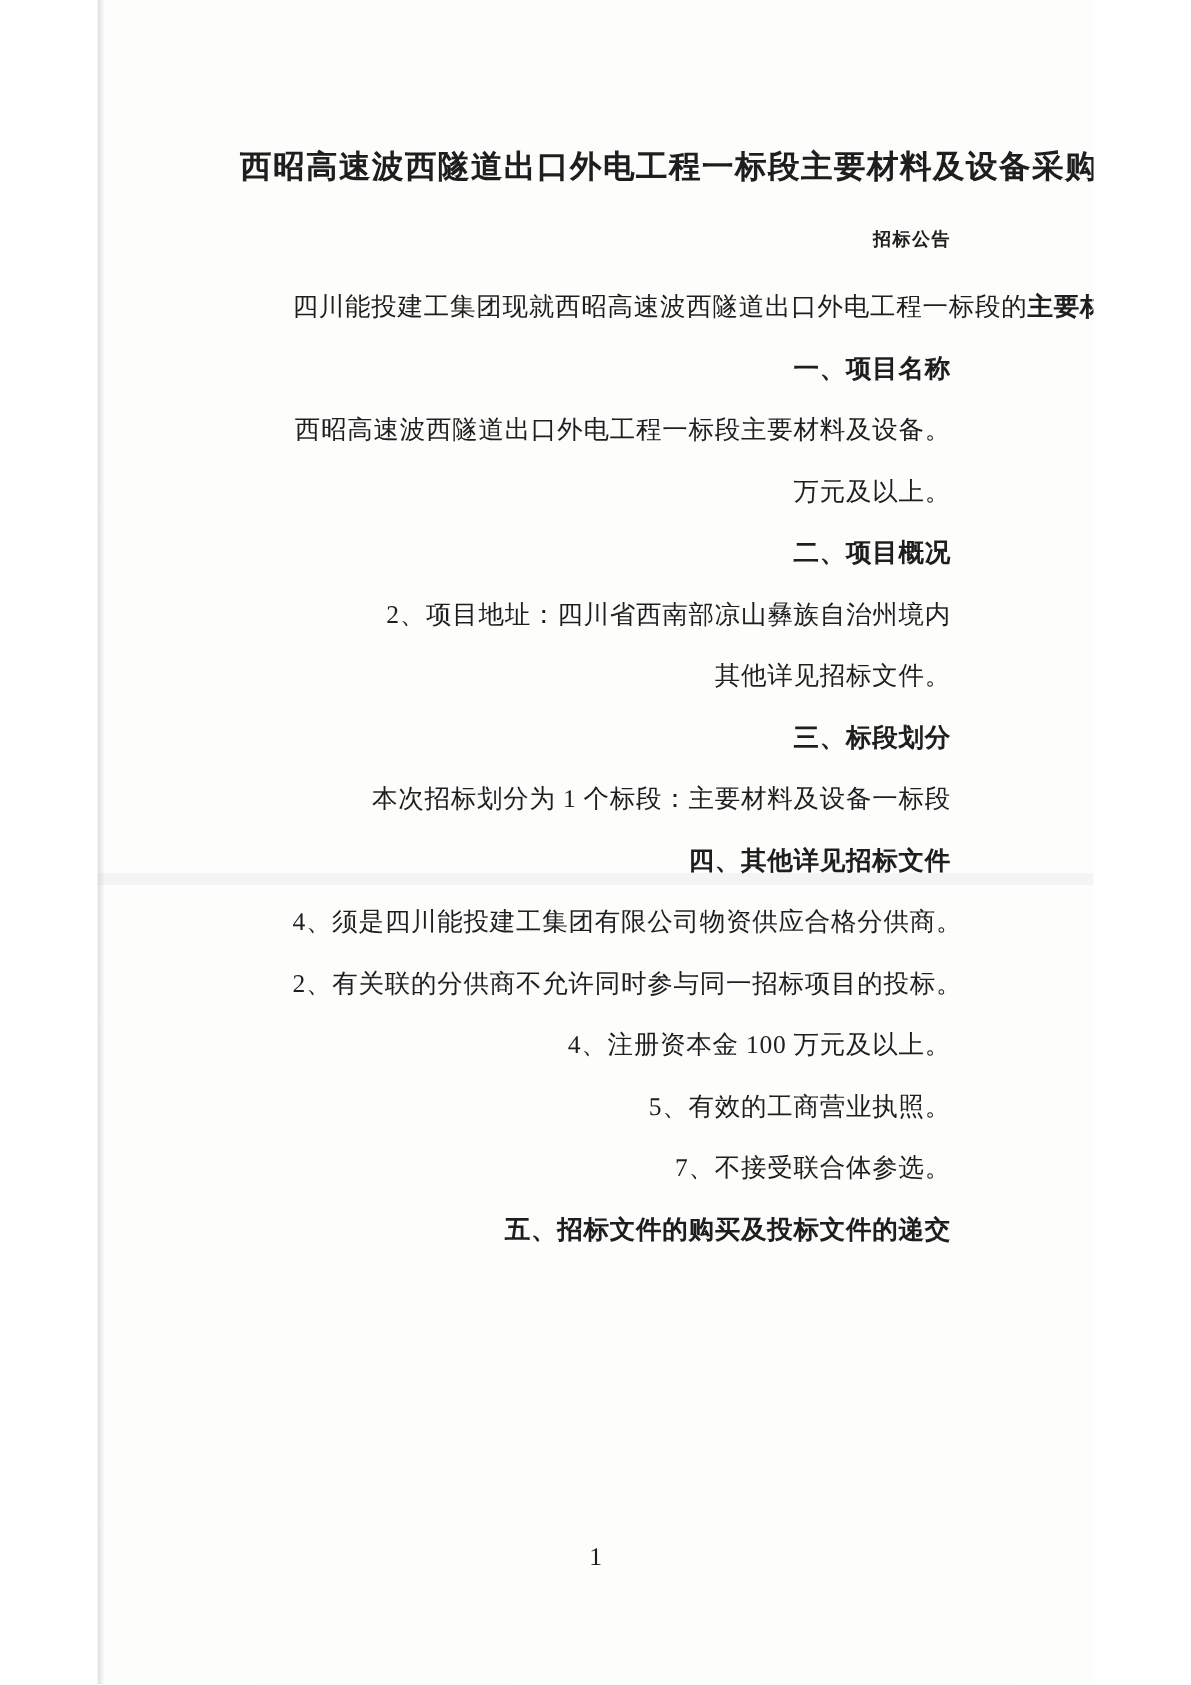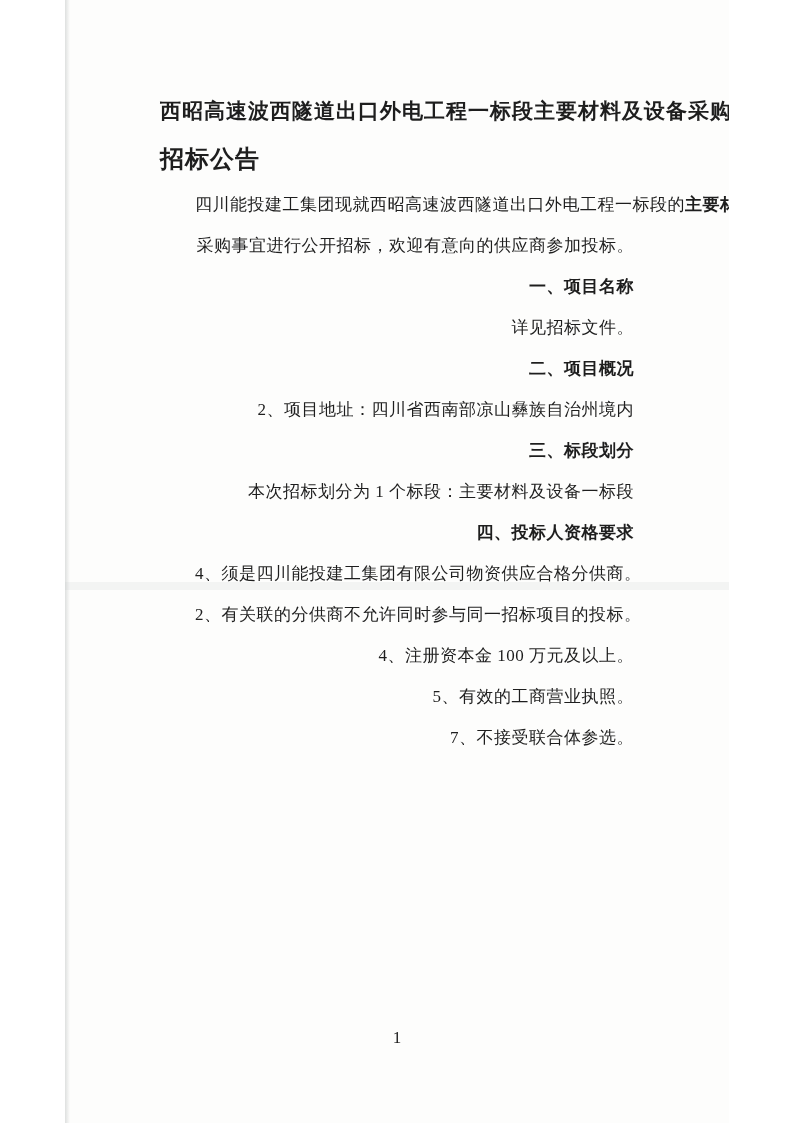--- a/index.html
+++ b/index.html
@@ -39,22 +39,22 @@
   }
   .doc-title {
     text-align: center;
     font-size: 21px;
     font-weight: bold;
     line-height: 26px;
     letter-spacing: 1px;
     white-space: nowrap;
   }
   .doc-subtitle {
-    text-align: left;
-    font-size: 24px;
+    text-align: right;
+    font-size: 12px;
     font-weight: bold;
     line-height: 26px;
     margin-top: 22px;
     letter-spacing: 1px;
   }
   .body-block {
     margin-top: 12px;
     font-size: 17px;
   }
   .line {
@@ -82,35 +82,37 @@
   <div class="left-edge"></div>
   <div class="scan-band"></div>
 
   <div class="content">
     <div class="doc-title">西昭高速波西隧道出口外电工程一标段主要材料及设备采购</div>
     <div class="doc-subtitle">招标公告</div>
 
     <div class="body-block">
 
       <div class="line indent"><span>四川能投建工集团现就西昭高速波西隧道出口外电工程一标段的</span><span class="bold">主要材料及设备</span></div>
-      <div class="line">采购事宜进行公开招标，欢迎有意向的供应商参加投标。</div>
 
       <div class="line indent bold">一、项目名称</div>
-      <div class="line indent">详见招标文件。</div>
+      <div class="line indent">西昭高速波西隧道出口外电工程一标段主要材料及设备。</div>
+      <div class="line indent">万元及以上。</div>
 
       <div class="line indent bold">二、项目概况</div>
       <div class="line indent">2、项目地址：四川省西南部凉山彝族自治州境内</div>
+      <div class="line indent">其他详见招标文件。</div>
 
       <div class="line indent bold">三、标段划分</div>
       <div class="line indent">本次招标划分为 1 个标段：主要材料及设备一标段</div>
 
-      <div class="line indent bold">四、投标人资格要求</div>
+      <div class="line indent bold">四、其他详见招标文件</div>
       <div class="line indent">4、须是四川能投建工集团有限公司物资供应合格分供商。</div>
       <div class="line indent">2、有关联的分供商不允许同时参与同一招标项目的投标。</div>
       <div class="line indent">4、注册资本金 100 万元及以上。</div>
       <div class="line indent">5、有效的工商营业执照。</div>
       <div class="line indent">7、不接受联合体参选。</div>
 
+      <div class="line indent bold">五、招标文件的购买及投标文件的递交</div>
     </div>
   </div>
 
   <div class="page-number">1</div>
 </div>
 
 </body></html>

